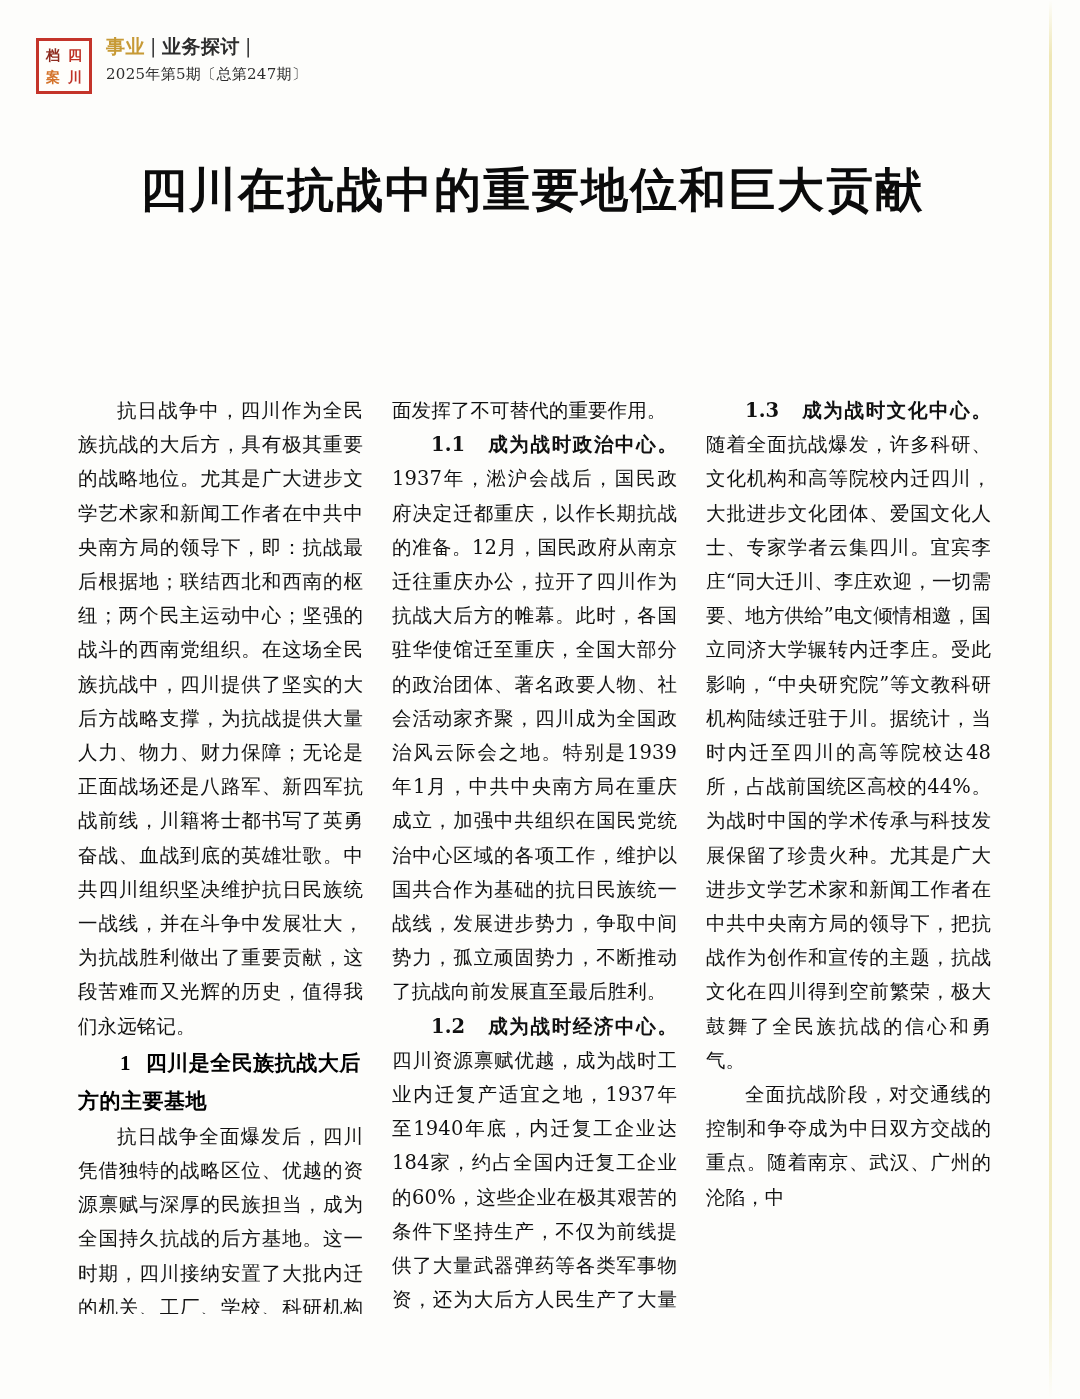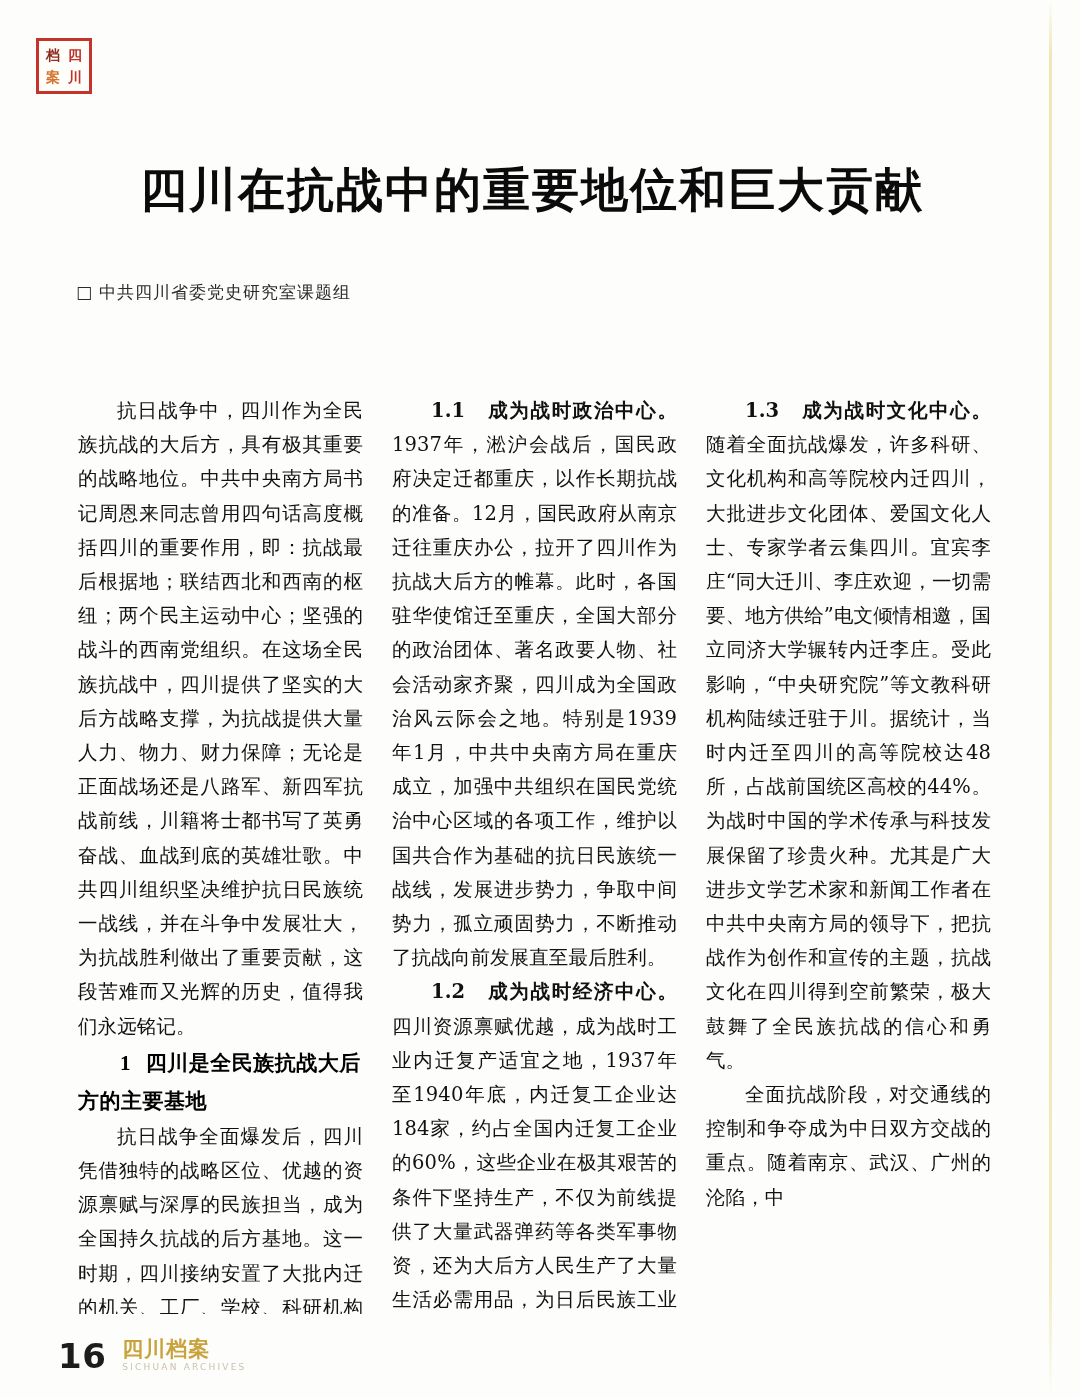--- a/index.html
+++ b/index.html
@@ -229,50 +229,47 @@
 
     <div class="seal">
       <div class="seal-grid">
         <div class="sc dark">档</div>
         <div class="sc">四</div>
         <div class="sc orange">案</div>
         <div class="sc">川</div>
       </div>
     </div>
 
+    <div class="masthead-text">
+      <div class="kicker">
+        <span class="k-gold">事业</span><span class="k-bar">|</span><span class="k-dark">业务探讨</span><span class="k-bar">|</span>
+      </div>
+      <div class="issue">2025年第5期〔总第247期〕</div>
+    </div>
 
   </div>
 
   <h1 class="doc-title">四川在抗战中的重要地位和巨大贡献</h1>
 
-  <div class="byline">
-    <span class="box-mark">□</span><span>中共四川省委党史研究室课题组</span>
-  </div>
 
   <div class="columns">
 
     <div class="col">
-      <p class="indent">抗日战争中，四川作为全民族抗战的大后方，具有极其重要的战略地位。中共中央南方局书记周恩来同志曾用四句话高度概括四川的重要作用，即：抗战最后根据地；联结西北和西南的枢纽；两个民主运动中心；坚强的战斗的西南党组织。在这场全民族抗战中，四川提供了坚实的大后方战略支撑，为抗战提供大量人力、物力、财力保障；无论是正面战场还是八路军、新四军抗战前线，川籍将士都书写了英勇奋战、血战到底的英雄壮歌。中共四川组织坚决维护抗日民族统一战线，并在斗争中发展壮大，为抗战胜利做出了重要贡献，这段苦难而又光辉的历史，值得我们永远铭记。</p>
+      <p class="indent">抗日战争中，四川作为全民族抗战的大后方，具有极其重要的战略地位。尤其是广大进步文学艺术家和新闻工作者在中共中央南方局的领导下，即：抗战最后根据地；联结西北和西南的枢纽；两个民主运动中心；坚强的战斗的西南党组织。在这场全民族抗战中，四川提供了坚实的大后方战略支撑，为抗战提供大量人力、物力、财力保障；无论是正面战场还是八路军、新四军抗战前线，川籍将士都书写了英勇奋战、血战到底的英雄壮歌。中共四川组织坚决维护抗日民族统一战线，并在斗争中发展壮大，为抗战胜利做出了重要贡献，这段苦难而又光辉的历史，值得我们永远铭记。</p>
       <h2><span class="num">1</span><span>四川是全民族抗战大后方的主要基地</span></h2>
       <p class="indent">抗日战争全面爆发后，四川凭借独特的战略区位、优越的资源禀赋与深厚的民族担当，成为全国持久抗战的后方基地。这一时期，四川接纳安置了大批内迁的机关、工厂、学校、科研机构和难民，成为战时政治经济文化中心，在保存国家实力、发展抗战力量、迎接最终胜利等方</p>
     </div>
 
     <div class="col">
+      <p>面发挥了不可替代的重要作用。</p>
       <p class="indent"><span class="sec-lead"><span class="sn">1.1</span><span>成为战时政治中心。</span></span><span>1937年，淞沪会战后，国民政府决定迁都重庆，以作长期抗战的准备。12月，国民政府从南京迁往重庆办公，拉开了四川作为抗战大后方的帷幕。此时，各国驻华使馆迁至重庆，全国大部分的政治团体、著名政要人物、社会活动家齐聚，四川成为全国政治风云际会之地。特别是1939年1月，中共中央南方局在重庆成立，加强中共组织在国民党统治中心区域的各项工作，维护以国共合作为基础的抗日民族统一战线，发展进步势力，争取中间势力，孤立顽固势力，不断推动了抗战向前发展直至最后胜利。</span></p>
       <p class="indent"><span class="sec-lead"><span class="sn">1.2</span><span>成为战时经济中心。</span></span><span>四川资源禀赋优越，成为战时工业内迁复产适宜之地，1937年至1940年底，内迁复工企业达184家，约占全国内迁复工企业的60%，这些企业在极其艰苦的条件下坚持生产，不仅为前线提供了大量武器弹药等各类军事物资，还为大后方人民生产了大量生活必需用品，为日后民族工业的复兴与发展保存了有生力量。全面抗战时期的8年里，国民政府总支</span></p>
     </div>
 
     <div class="col">
       <p class="indent"><span class="sec-lead"><span class="sn">1.3</span><span>成为战时文化中心。</span></span><span>随着全面抗战爆发，许多科研、文化机构和高等院校内迁四川，大批进步文化团体、爱国文化人士、专家学者云集四川。宜宾李庄“同大迁川、李庄欢迎，一切需要、地方供给”电文倾情相邀，国立同济大学辗转内迁李庄。受此影响，“中央研究院”等文教科研机构陆续迁驻于川。据统计，当时内迁至四川的高等院校达48所，占战前国统区高校的44%。为战时中国的学术传承与科技发展保留了珍贵火种。尤其是广大进步文学艺术家和新闻工作者在中共中央南方局的领导下，把抗战作为创作和宣传的主题，抗战文化在四川得到空前繁荣，极大鼓舞了全民族抗战的信心和勇气。</span></p>
       <p class="indent">全面抗战阶段，对交通线的控制和争夺成为中日双方交战的重点。随着南京、武汉、广州的沦陷，中</p>
     </div>
 
   </div>
 
-  <div class="footer">
-    <div class="folio">16</div>
-    <div class="brand">
-      <div class="brand-cn">四川档案</div>
-      <div class="brand-en">SICHUAN ARCHIVES</div>
-    </div>
-  </div>
 
 </div>
 
 </body></html>

